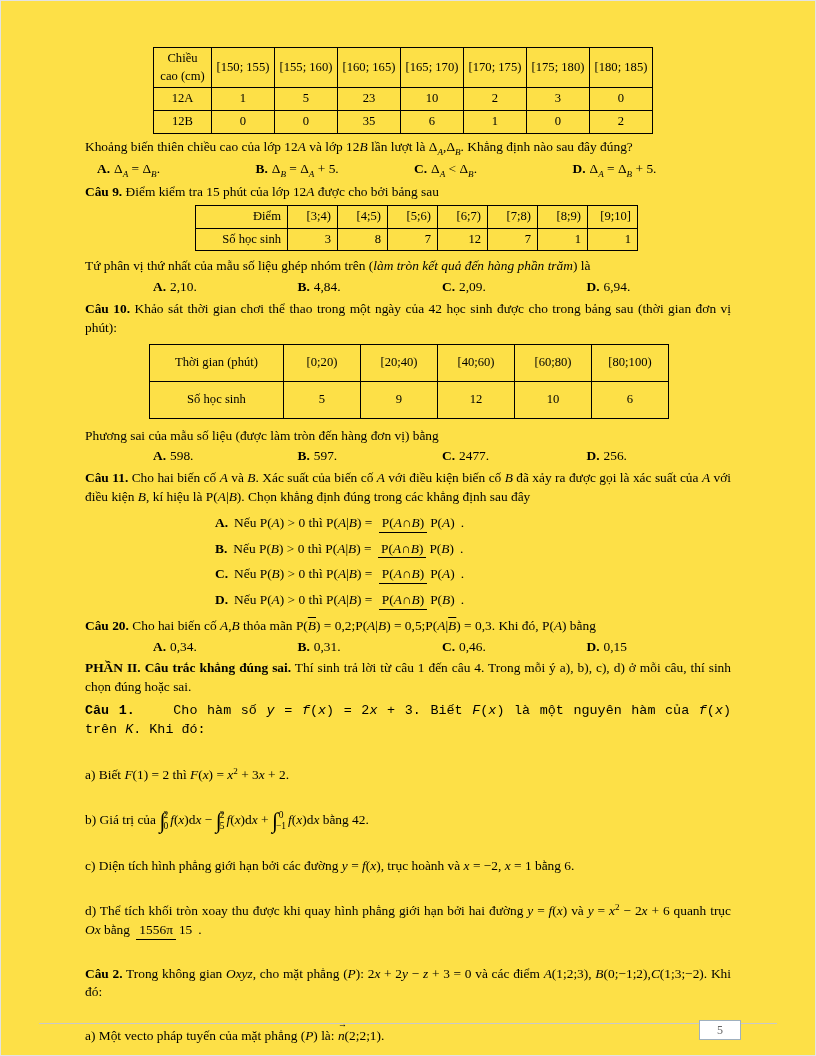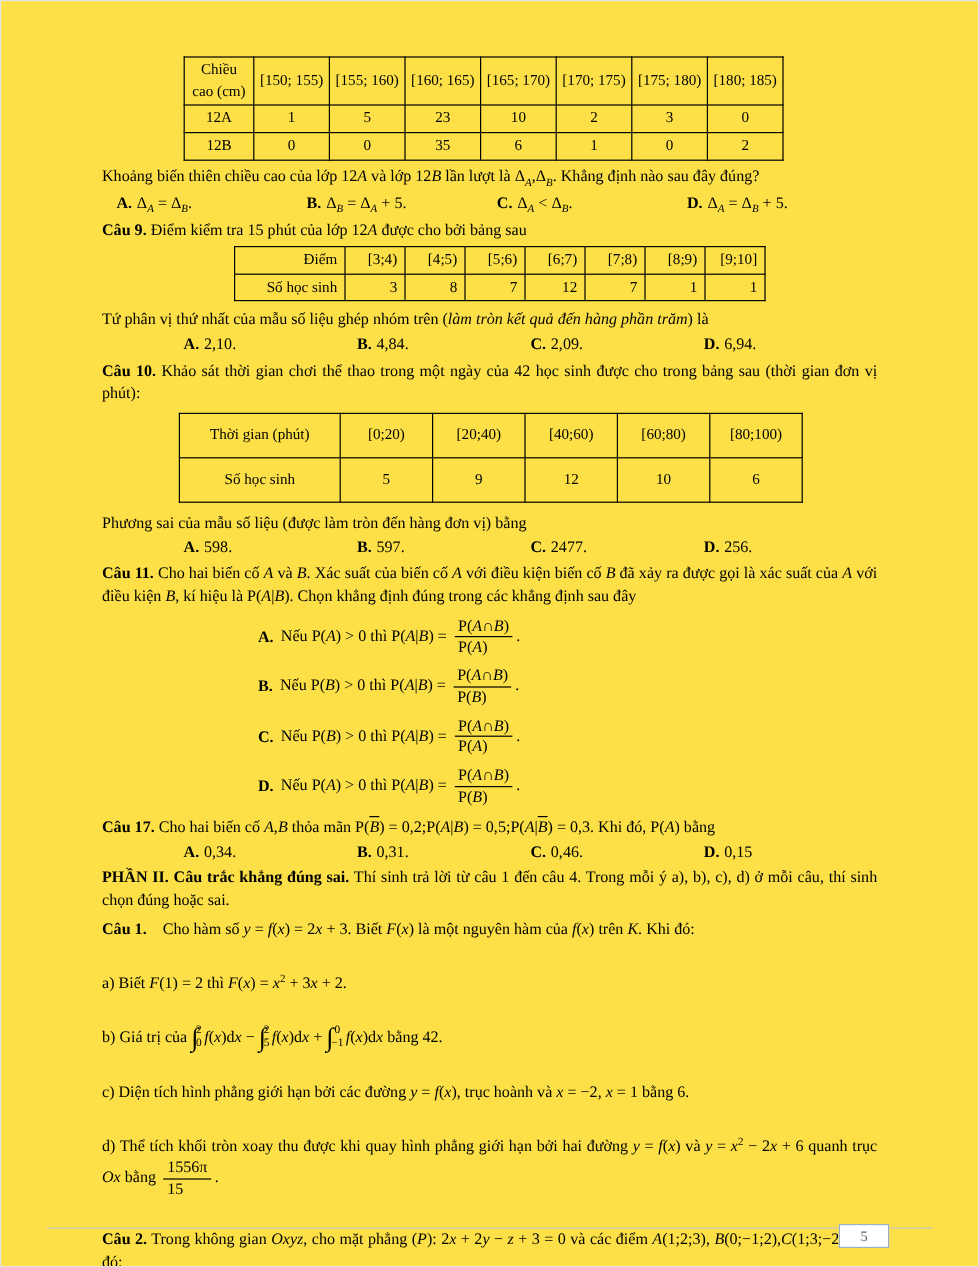--- a/index.html
+++ b/index.html
@@ -30,22 +30,22 @@
 
   
   .opts { display:grid; grid-template-columns:repeat(4,1fr); margin:2px 0 3px 12px; }
   .opts.indent { margin-left:68px; }
   .opt b { margin-right:4px; }
 
   
   .mopt { display:flex; align-items:center; gap:6px; margin:7px 0 7px 130px; }
 
   
-  .frac { display:inline-flex; flex-direction:column; vertical-align:middle;
-          text-align:left; margin:0 3px; line-height:1.25; }
+  .frac { display:inline-flex; flex-direction:row; vertical-align:middle;
+          text-align:right; margin:0 3px; line-height:1.25; }
   .frac .num { border-bottom:1px solid #000; padding:0 3px; }
   .frac .den { padding:0 3px; }
   .isym { font-size:22px; font-style:normal; vertical-align:middle; line-height:1; }
   .ilims { display:inline-flex; flex-direction:column; font-size:9.5px; line-height:1.15;
            vertical-align:middle; margin:0 2px 0 -2px; text-align:center; }
   .bar { text-decoration:overline; }
   .vec { position:relative; display:inline-block; }
   .vec::after { content:'→'; position:absolute; left:0px; top:-9px; font-size:9px; font-style:normal; }
   sup { font-size:0.68em; }
   sub { font-size:0.68em; }
@@ -190,31 +190,31 @@
           </span>.</span>
       </div>
     <div class="mopt">
         <b>D.</b>
         <span>Nếu P(<i>A</i>) &gt; 0 thì P(<i>A</i>|<i>B</i>) = <span class="frac">
             <span class="num">P(<i>A</i>∩<i>B</i>)</span>
             <span class="den">P(<i>B</i>)</span>
           </span>.</span>
       </div>
 
-    <p class="para"><b>Câu 17.</b> Cho hai biến cố <i>A</i>,<i>B</i> thỏa mãn P(<span class="bar"><i>B</i></span>) = 0,2;P(<i>A</i>|<i>B</i>) = 0,5;P(<i>A</i>|<span class="bar"><i>B</i></span>) = 0,3. Khi đó, P(<i>A</i>) bằng</p>
+    <p class="para"><b>Câu 20.</b> Cho hai biến cố <i>A</i>,<i>B</i> thỏa mãn P(<span class="bar"><i>B</i></span>) = 0,2;P(<i>A</i>|<i>B</i>) = 0,5;P(<i>A</i>|<span class="bar"><i>B</i></span>) = 0,3. Khi đó, P(<i>A</i>) bằng</p>
     <div class="opts indent">
       <span class="opt"><b>A.</b><span>0,34.</span></span>
       <span class="opt"><b>B.</b><span>0,31.</span></span>
       <span class="opt"><b>C.</b><span>0,46.</span></span>
       <span class="opt"><b>D.</b><span>0,15</span></span>
     </div>
 
     <p class="para"><b>PHẦN II. Câu trắc khẳng đúng sai.</b> Thí sinh trả lời từ câu 1 đến câu 4. Trong mỗi ý a), b), c), d) ở mỗi câu, thí sinh chọn đúng hoặc sai.</p>
 
-    <p class="para" style="margin-top:5px;"><b>Câu 1.</b>&nbsp;&nbsp;&nbsp;&nbsp;Cho hàm số <i>y</i> = <i>f</i>(<i>x</i>) = 2<i>x</i> + 3. Biết <i>F</i>(<i>x</i>) là một nguyên hàm của <i>f</i>(<i>x</i>) trên <i>K</i>. Khi đó:</p>
+    <p class="para" style="margin-top:5px;font-family:Liberation Mono, monospace;"><b>Câu 1.</b>&nbsp;&nbsp;&nbsp;&nbsp;Cho hàm số <i>y</i> = <i>f</i>(<i>x</i>) = 2<i>x</i> + 3. Biết <i>F</i>(<i>x</i>) là một nguyên hàm của <i>f</i>(<i>x</i>) trên <i>K</i>. Khi đó:</p>
     <p class="item">a) Biết <i>F</i>(1) = 2 thì <i>F</i>(<i>x</i>) = <i>x</i><sup>2</sup> + 3<i>x</i> + 2.</p>
     <p class="item">b) Giá trị của <span class="intg"><span class="isym">∫</span><span class="ilims">
             <span>2</span>
             <span>0</span>
           </span></span><i>f</i>(<i>x</i>)d<i>x</i> − <span class="intg"><span class="isym">∫</span><span class="ilims">
             <span>2</span>
             <span>5</span>
           </span></span><i>f</i>(<i>x</i>)d<i>x</i> + <span class="intg"><span class="isym">∫</span><span class="ilims">
             <span>0</span>
             <span>−1</span>

